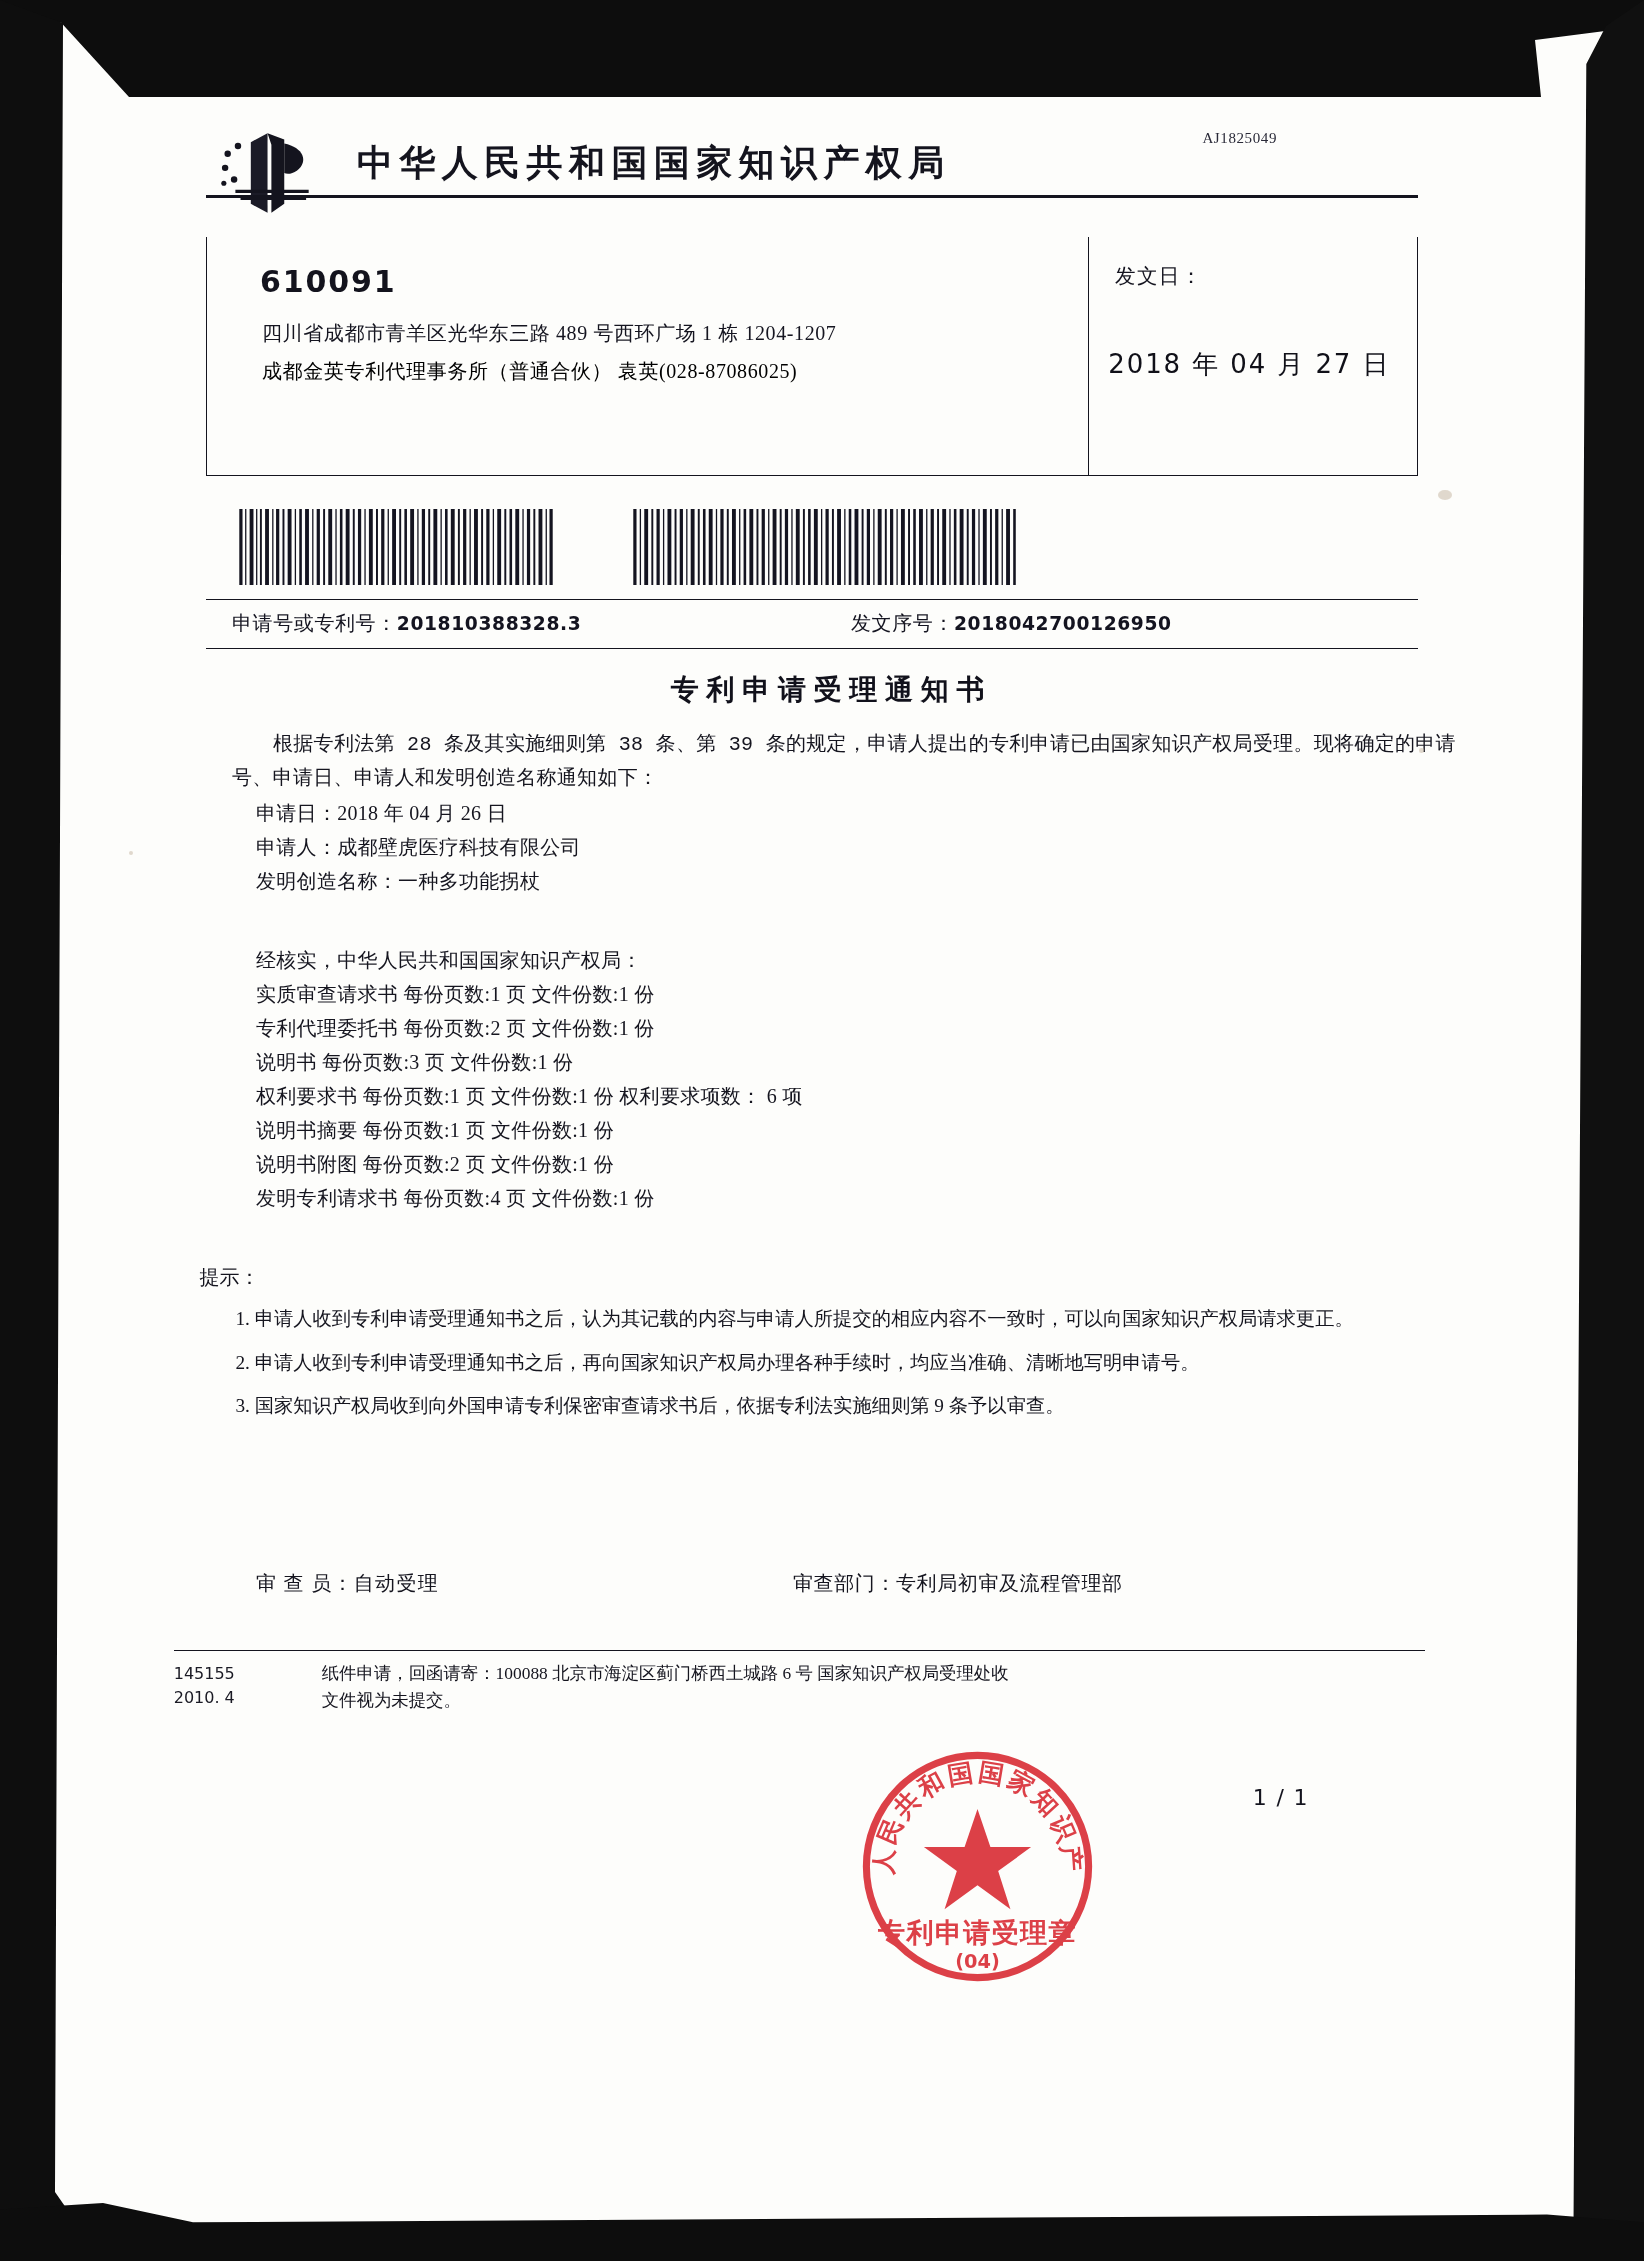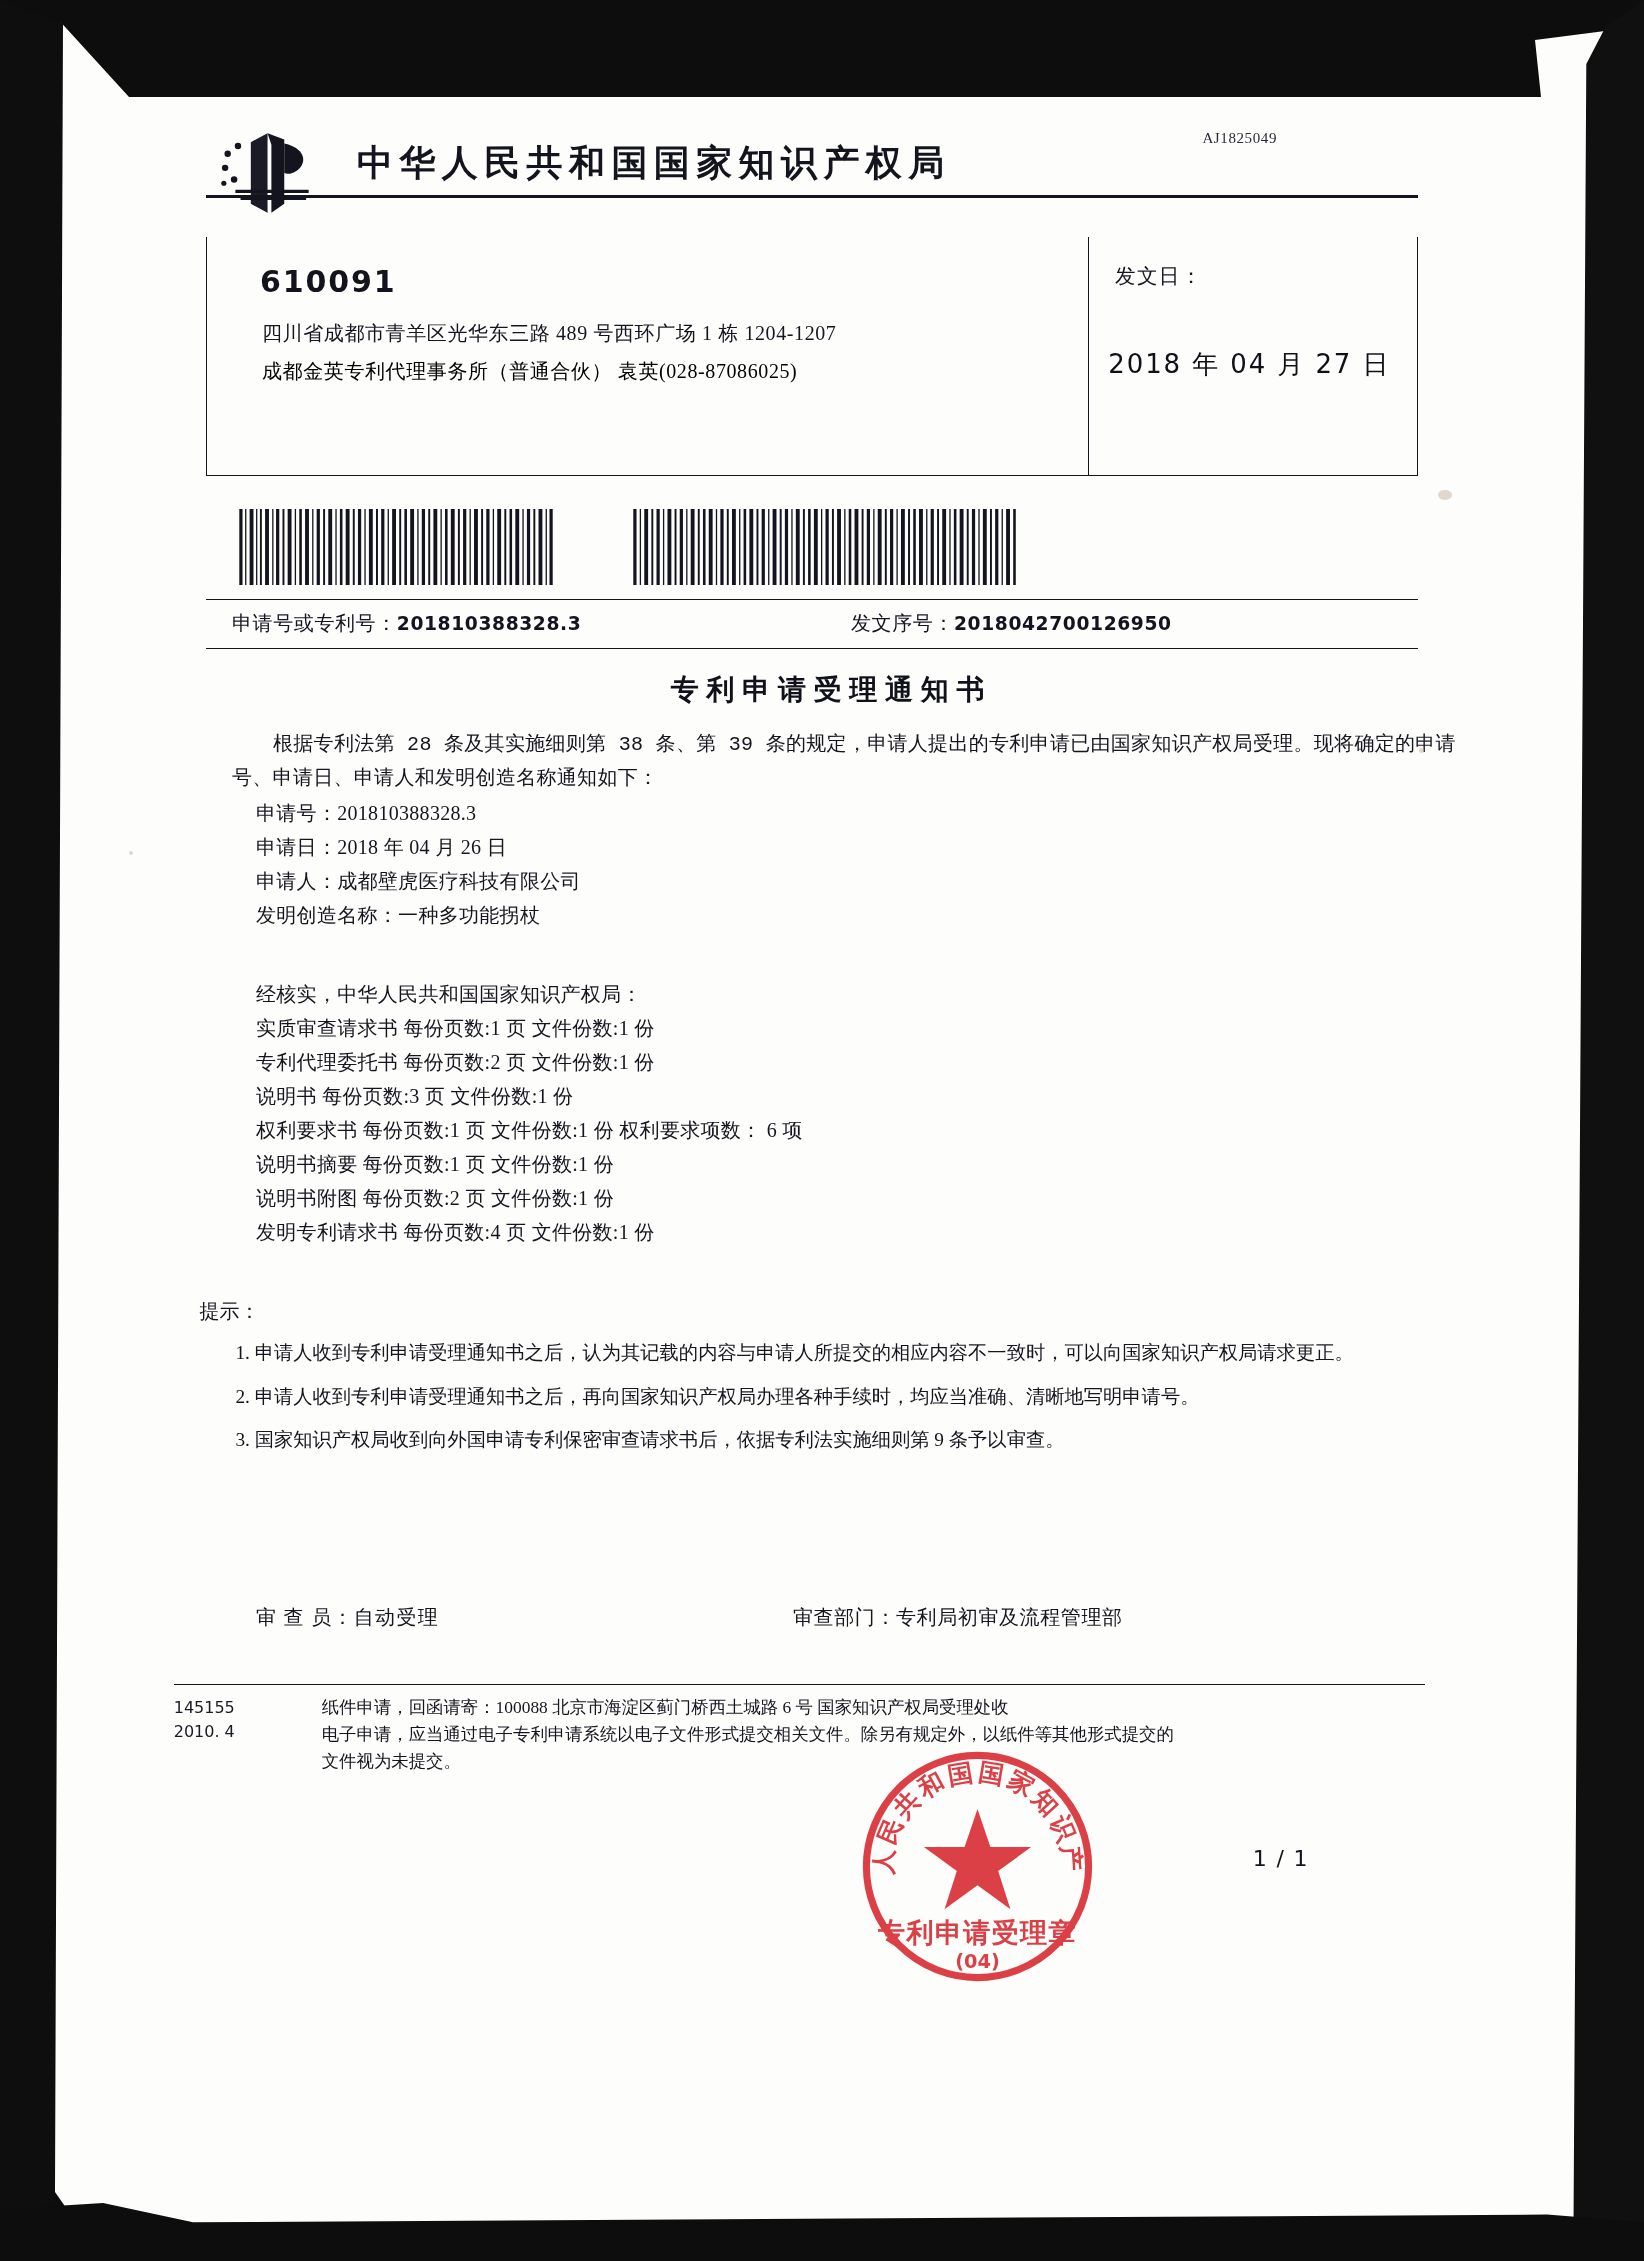--- a/index.html
+++ b/index.html
@@ -500,21 +500,20 @@
       <div class="appno-right">
         <span>发文序号：</span><span class="bold-val">2018042700126950</span>
       </div>
     </div>
 
     <div class="doc-title">专利申请受理通知书</div>
 
     <div class="body-text">
       <div class="para-indent">根据专利法第 28 条及其实施细则第 38 条、第 39 条的规定，申请人提出的专利申请已由国家知识产权局受理。现将确定的申请号、申请日、申请人和发明创造名称通知如下：</div>
 
-      <div class="ind1">申请号：201810388328.3</div>
       <div class="ind1">申请日：2018 年 04 月 26 日</div>
       <div class="ind1">申请人：成都壁虎医疗科技有限公司</div>
       <div class="ind1">发明创造名称：一种多功能拐杖</div>
 
       <div class="gap-med"></div>
 
       <div class="ind1">经核实，中华人民共和国国家知识产权局：</div>
       <div class="ind1">实质审查请求书  每份页数:1 页  文件份数:1 份</div>
       <div class="ind1">专利代理委托书  每份页数:2 页  文件份数:1 份</div>
       <div class="ind1">说明书  每份页数:3 页  文件份数:1 份</div>
@@ -534,21 +533,20 @@
       <div class="dept">审查部门：专利局初审及流程管理部</div>
     </div>
 
     <div class="footer">
       <div class="footer-code">
         <div>145155</div>
         <div>2010. 4</div>
       </div>
       <div class="footer-text">
         <div>纸件申请，回函请寄：100088 北京市海淀区蓟门桥西土城路 6 号   国家知识产权局受理处收</div>
-        <div>电子申请，应当通过电子专利申请系统以电子文件形式提交相关文件。除另有规定外，以纸件等其他形式提交的</div>
         <div>文件视为未提交。</div>
       </div>
       <div class="page-num">1 / 1</div>
     </div>
 
   </div>
 
   <div class="seal">
     <svg viewBox="0 0 370 370" width="239" height="239">
       <g opacity="0.88">

